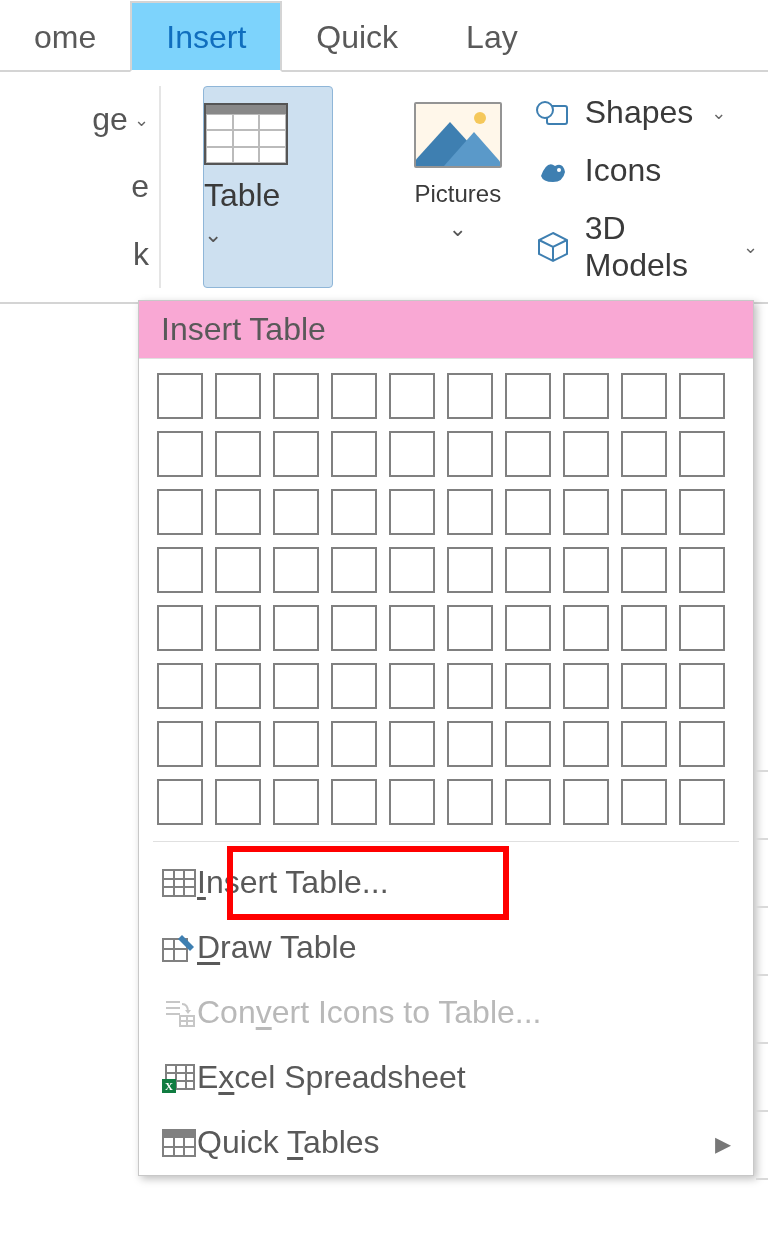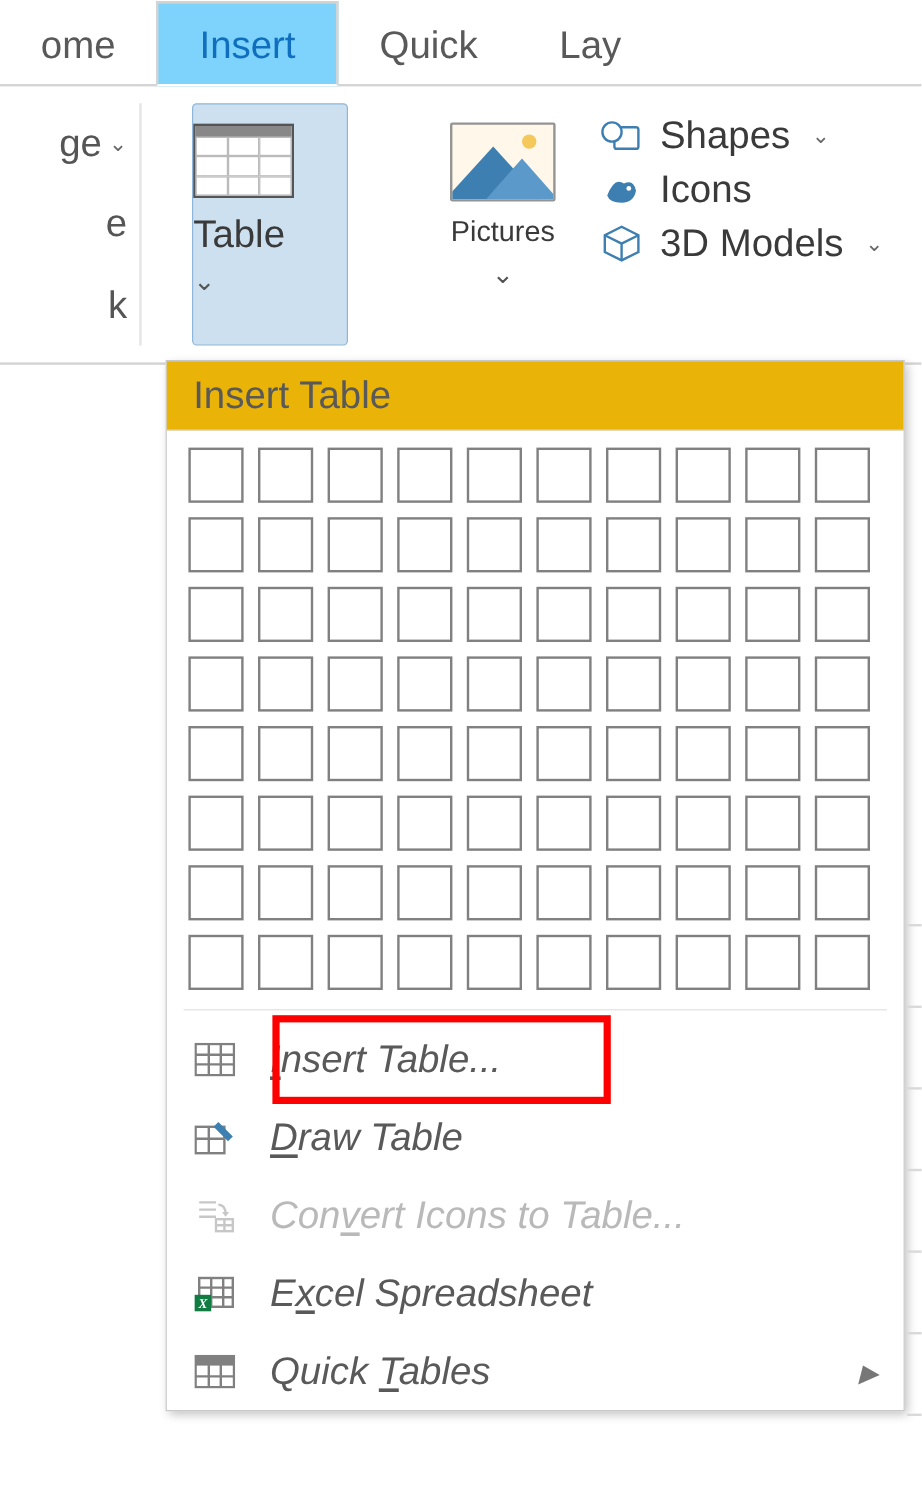--- a/index.html
+++ b/index.html
@@ -34,20 +34,21 @@
     margin-bottom: -2px;
     background: #7dd3fc;
   }
 
   
   .ribbon {
     display: flex;
     height: 230px;
     border-bottom: 2px solid #d4d4d4;
     position: relative;
+    padding-left: 43px;
   }
   .group {
     display: flex;
     padding: 14px 10px 14px 10px;
     position: relative;
   }
   .sep {
     width: 2px;
     background: #e5e5e5;
     margin: 14px 0;
@@ -152,21 +153,21 @@
     border-right:30px solid transparent;
     border-bottom:34px solid #5a99c9;
   }
   .big-btn .lbl { font-size:24px; margin-top:12px; color:#3a3a3a;}
   .big-btn .drop { font-size:22px; color:#555; margin-top:8px;}
 
   
   .mini-col {
     display:flex;
     flex-direction:column;
-    justify-content:flex-start;
+    justify-content:space-between;
     margin-left: 6px;
     padding-top:4px;
   }
   .mini-item {
     display:flex;
     align-items:center;
     gap:14px;
     font-size:32px;
     color:#3a3a3a;
     padding: 4px 0;
@@ -177,21 +178,21 @@
   .dropdown {
     position:absolute;
     top: 300px;
     left: 138px;
     width: 614px;
     background:#fff;
     border:1px solid #c8c8c8;
     box-shadow: 3px 3px 8px rgba(0,0,0,0.25);
   }
   .dd-header {
-    background:#eab308;
+    background:#f9a8d4;
     border-bottom:1px solid #e0e0e0;
     font-size:32px;
     color:#595959;
     padding: 10px 22px;
   }
   .dd-grid {
     padding: 14px 14px 12px 18px;
     display:grid;
     grid-template-columns:repeat(10, 46px);
     grid-template-rows:repeat(8, 46px);
@@ -202,26 +203,24 @@
     background:#fff;
   }
   .dd-sep {
     height:1px;
     background:#e0e0e0;
     margin: 4px 14px 8px 14px;
   }
   .dd-item {
     display:flex;
     align-items:center;
-    gap:28px;
     font-size:32px;
     padding: 14px 22px 14px 22px;
     color:#595959;
     position:relative;
-    font-style:italic;
   }
   .dd-item.disabled { color:#b9b9b9; }
   .dd-item .ico { width:36px; display:flex; justify-content:center;}
   .dd-item .submenu-arrow {
     position:absolute;
     right:22px;
     color:#777;
   }
   .underline { text-decoration: underline; text-underline-offset:4px;}
 

